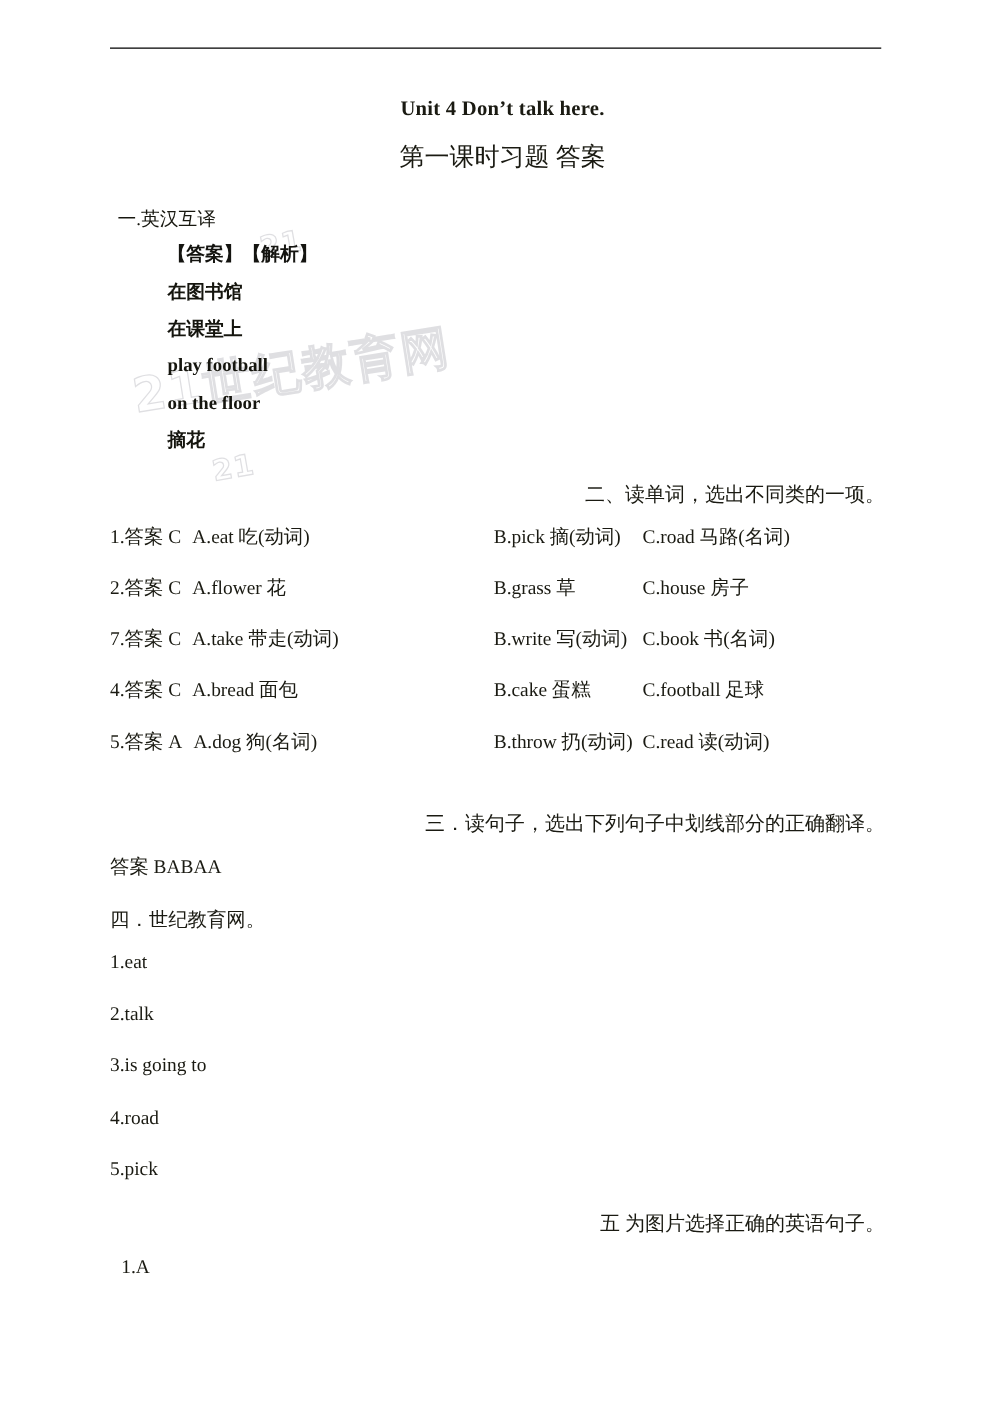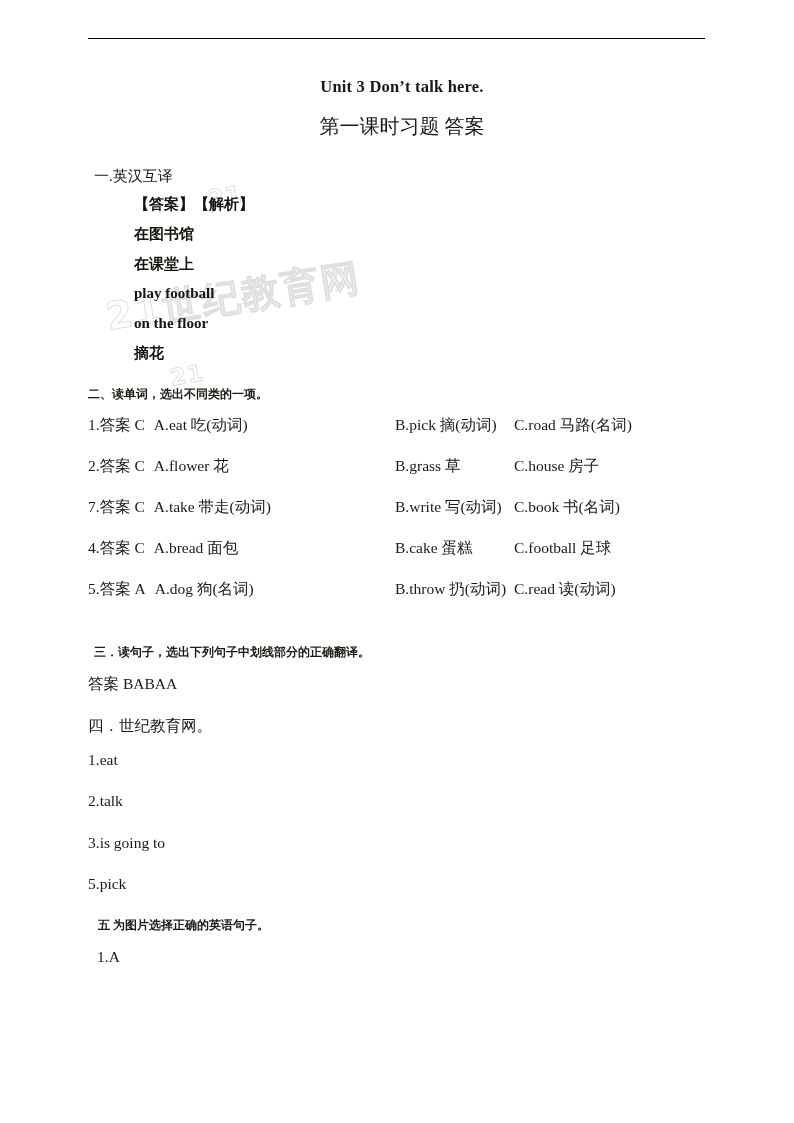--- a/index.html
+++ b/index.html
@@ -78,24 +78,25 @@
   .sec1-line {
     font-size: 15px;
     margin: 0 0 11px 46px;
     line-height: 1.25;
     color: #15150e;
     font-weight: bold;
   }
 
   
   .sec-heading-bold {
-    font-size: 12px;
-    font-weight: bold;
+    font-size: 16px;
+    font-weight: normal;
     margin: 24px 0 14px 0;
     line-height: 1.3;
+    text-align: right;
   }
   .sec-heading-plain {
     font-size: 15.5px;
     font-weight: normal;
     margin: 18px 0 14px 0;
     line-height: 1.3;
   }
   .sec-heading-bold.indent-sm { margin-left: 6px; }
   .sec-heading-bold.indent-md { margin-left: 10px; }
 
@@ -173,21 +174,21 @@
 <div class="page">
 
   <div class="header-rule"></div>
 
   <div class="watermark wm-sm1">21</div>
   <div class="watermark wm-big">21世纪教育网</div>
   <div class="watermark wm-sm2">21</div>
 
   <div class="content">
 
-    <div class="doc-title">Unit 3 Don’t talk here.</div>
+    <div class="doc-title">Unit 4 Don’t talk here.</div>
     <div class="doc-subtitle">第一课时习题  答案</div>
 
     <div class="sec1-heading">一.英汉互译</div>
     <div class="ans-analysis">【答案】【解析】</div>
     <div class="sec1-line">在图书馆</div>
     <div class="sec1-line">在课堂上</div>
     <div class="sec1-line">play football</div>
     <div class="sec1-line">on the floor</div>
     <div class="sec1-line">摘花</div>
 
@@ -223,19 +224,20 @@
       <span class="mcq-col-c">C.read 读(动词)</span>
     </div>
 
     <div class="sec-heading-bold indent-sm">三．读句子，选出下列句子中划线部分的正确翻译。</div>
     <div class="plain-line">答案 BABAA</div>
 
     <div class="sec-heading-plain">四．世纪教育网。</div>
     <div class="plain-line">1.eat</div>
     <div class="plain-line">2.talk</div>
     <div class="plain-line">3.is going to</div>
+    <div class="plain-line">4.road</div>
     <div class="plain-line tight">5.pick</div>
 
     <div class="sec-heading-bold indent-md">五  为图片选择正确的英语句子。</div>
     <div class="plain-line indent-1">1.A</div>
 
   </div>
 </div>
 
 </body></html>

